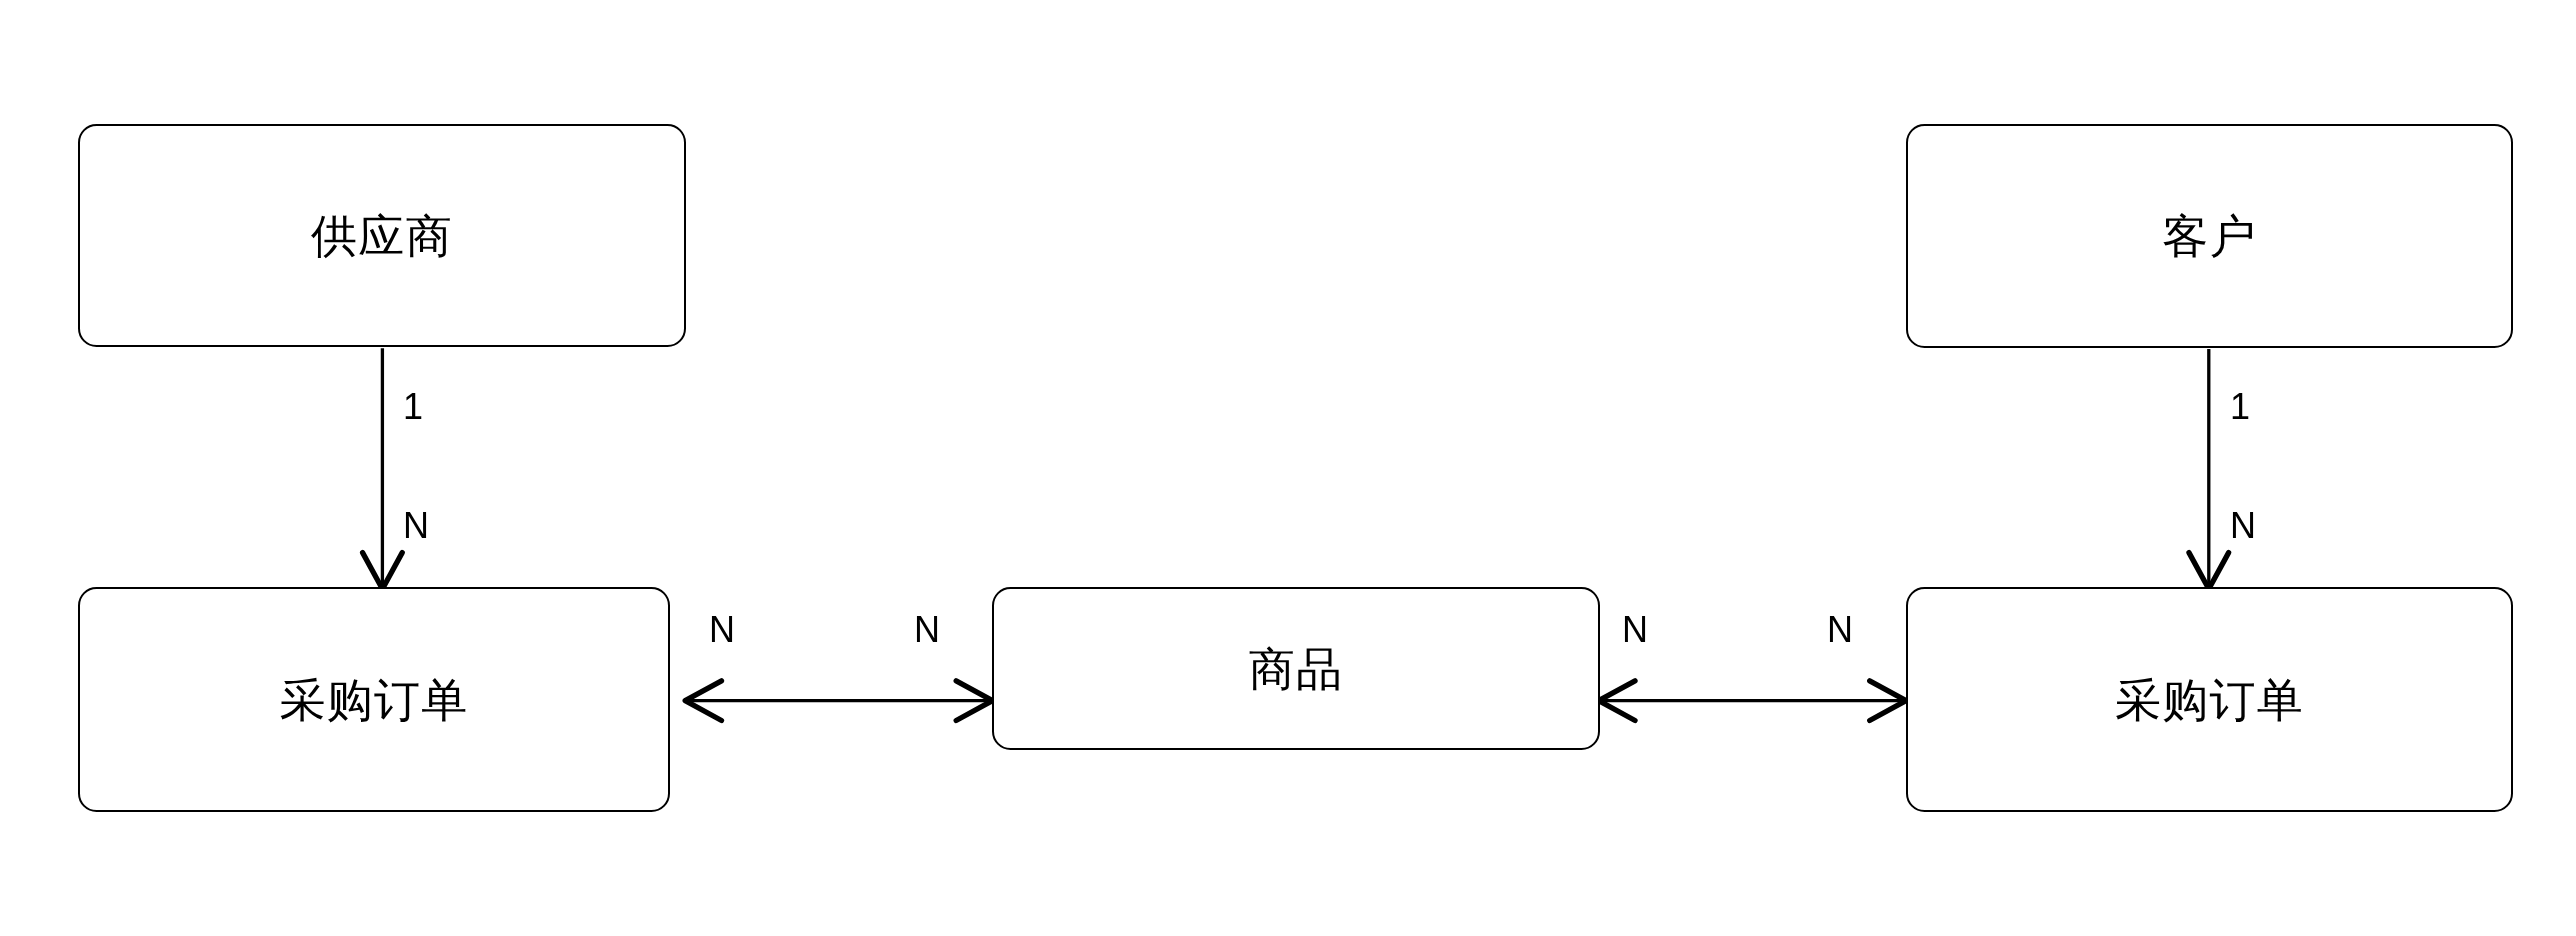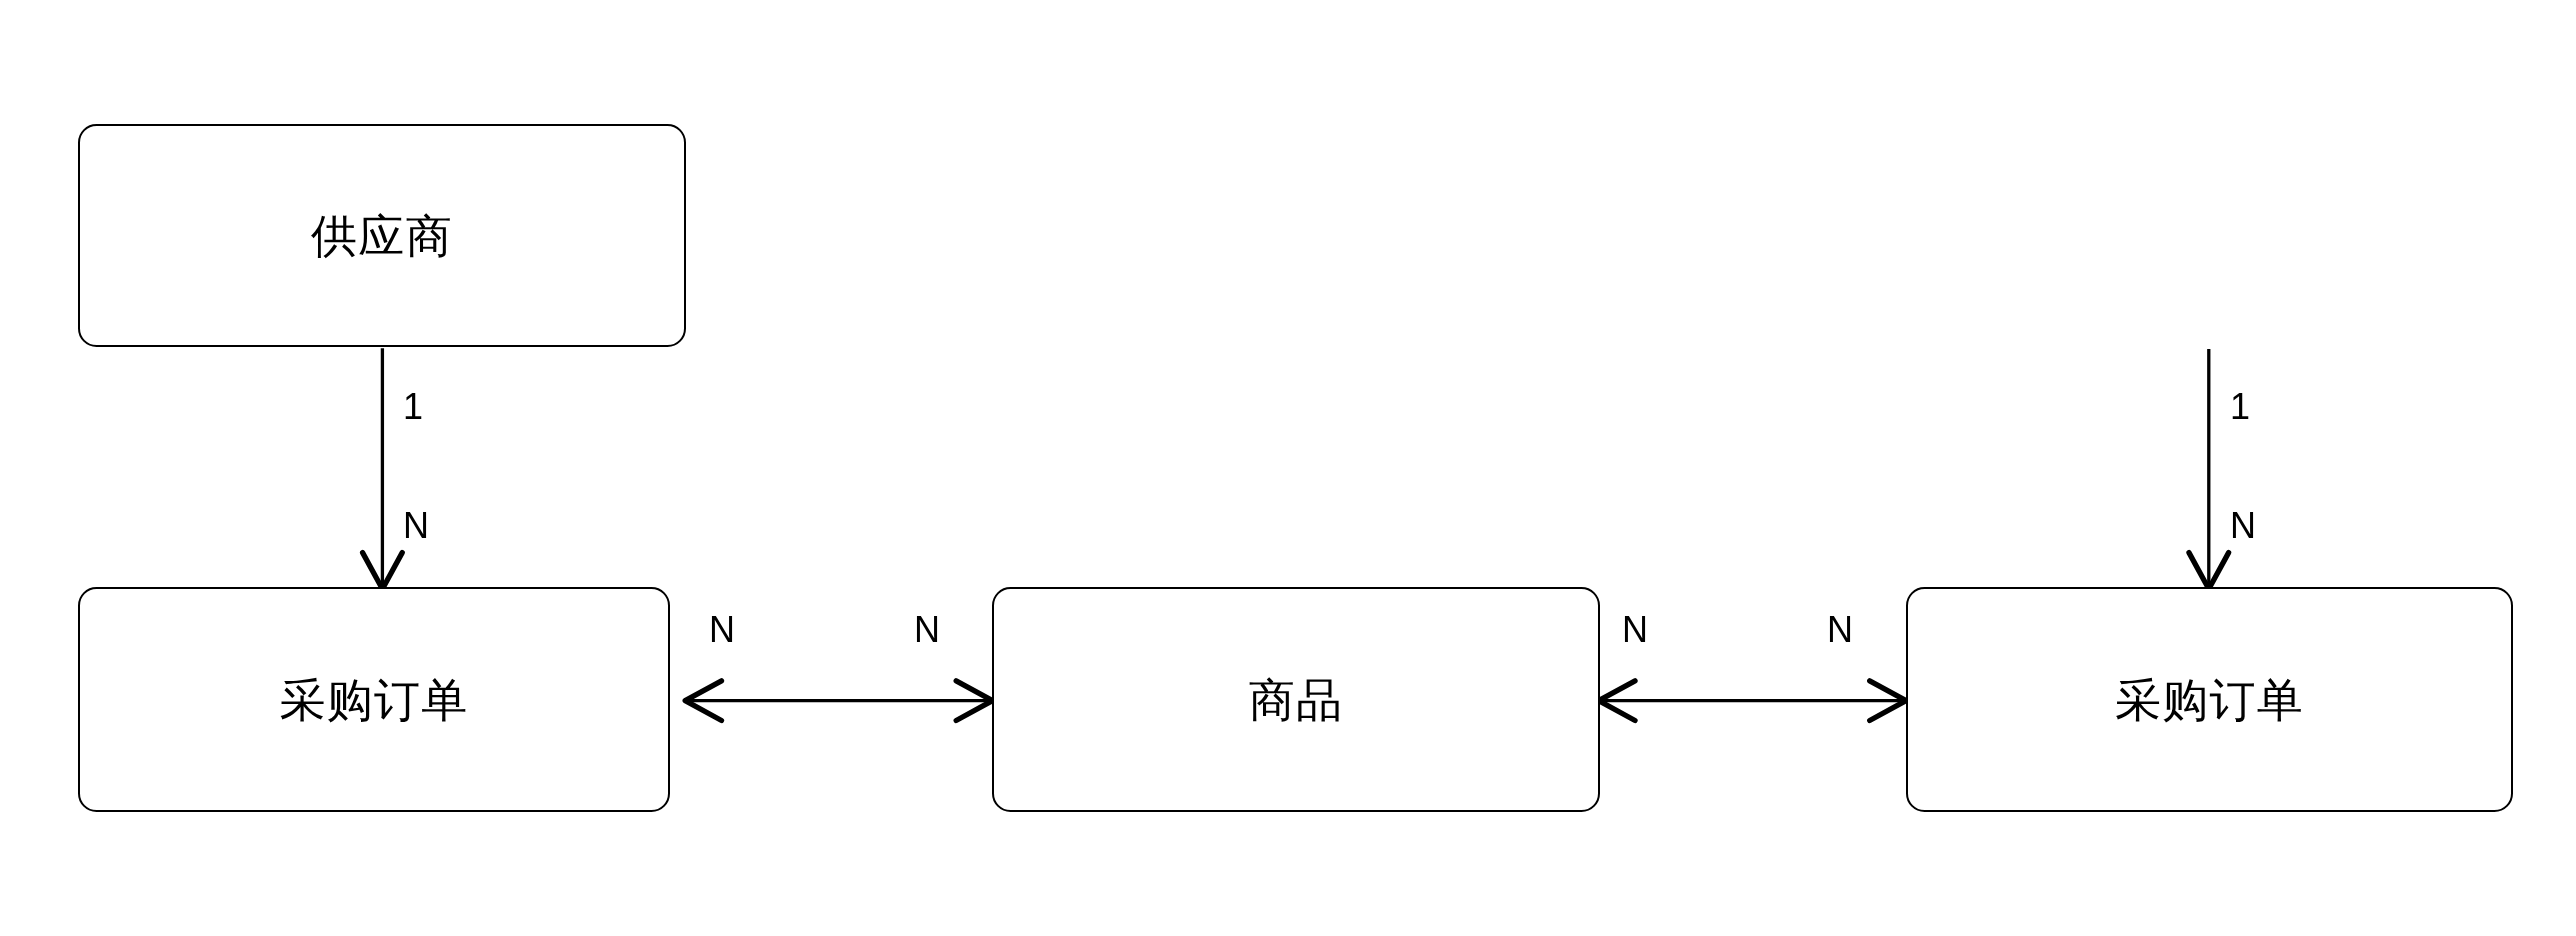--- a/index.html
+++ b/index.html
@@ -76,26 +76,29 @@
 
     <line x1="2423" y1="1060" x2="2878" y2="1060" stroke="#000000" stroke-width="5" marker-start="url(#arrow-start)" marker-end="url(#arrow-end)"></line>
 
     <line x1="3341" y1="528" x2="3341" y2="886" stroke="#000000" stroke-width="5" marker-end="url(#arrow-end)"></line>
   </svg>
 
   <div class="entity-box" style="left:78px; top:124px; width:608px; height:223px;">
     <span class="entity-label">供应商</span>
   </div>
 
+  <div class="entity-box" style="left:1906px; top:124px; width:607px; height:224px;">
+    <span class="entity-label">客户</span>
+  </div>
 
   <div class="entity-box" style="left:78px; top:587px; width:592px; height:225px;">
     <span class="entity-label">采购订单</span>
   </div>
 
-  <div class="entity-box" style="left:992px; top:587px; width:608px; height:225px;">
+  <div class="entity-box" style="left:992px; top:587px; width:608px; height:163px;">
     <span class="entity-label">商品</span>
   </div>
 
   <div class="entity-box" style="left:1906px; top:587px; width:607px; height:225px;">
     <span class="entity-label">采购订单</span>
   </div>
 
   <span class="card-label" style="left:403px; top:389px;">1</span>
 
   <span class="card-label" style="left:403px; top:508px;">N</span>

